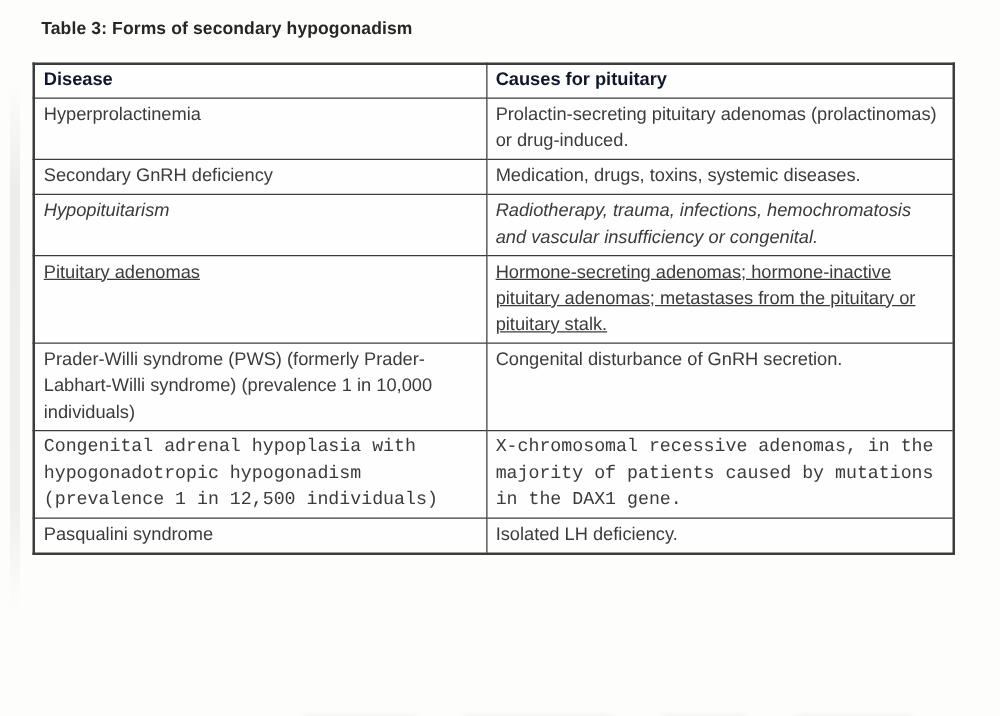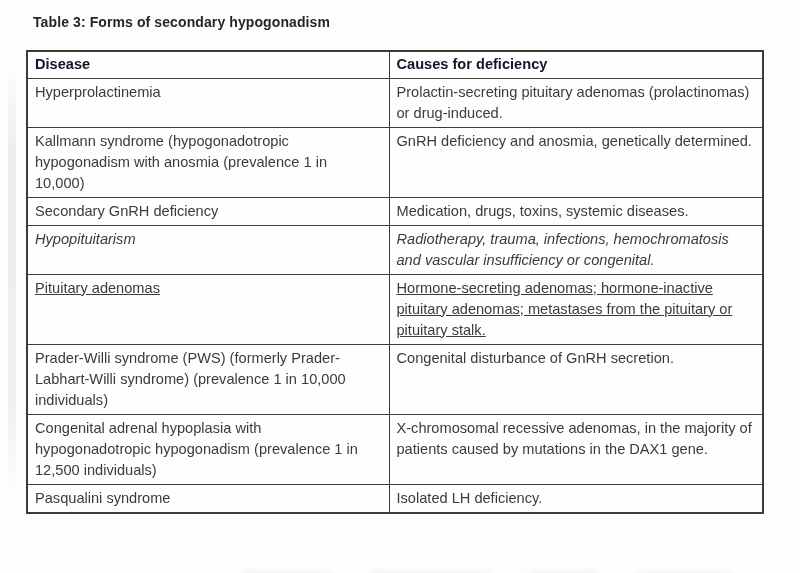--- a/index.html
+++ b/index.html
@@ -58,21 +58,21 @@
     padding-top: 1px; padding-bottom: 1px;
   }
   
   tr.r0 td { height: 45px; }
   tr.r1 td { height: 70px; }
   tr.r2 td { height: 48px; }
   tr.r3 td { height: 28px; }
   tr.r4 td { height: 48px; font-style: italic; }
   tr.r5 td { height: 70px; text-decoration: underline; }
   tr.r6 td { height: 70px; margin-top: 22px; }
-  tr.r7 td { height: 67px; }
+  tr.r7 td { height: 67px; font-family: Liberation Mono, monospace; }
   tr.r8 td { height: 27px; }
   
   .smudge-row {
     position: absolute;
     top: 562px; left: 230px;
     width: 500px; height: 8px;
     display: flex;
     gap: 38px;
     filter: blur(3px);
     opacity: 0.35;
@@ -97,31 +97,27 @@
   <div class="doc-title">Table 3: Forms of secondary hypogonadism</div>
 
   <table class="hypo-table">
     <colgroup>
       <col class="c-disease">
       <col class="c-causes">
     </colgroup>
     <thead>
       <tr>
         <th>Disease</th>
-        <th>Causes for deficiency</th>
+        <th>Causes for pituitary</th>
       </tr>
     </thead>
     <tbody>
       <tr class="r0">
         <td>Hyperprolactinemia</td>
         <td>Prolactin-secreting pituitary adenomas (prolactinomas) or drug-induced.</td>
-      </tr>
-      <tr class="r2">
-        <td>Kallmann syndrome (hypogonadotropic hypogonadism with anosmia (prevalence 1 in 10,000)</td>
-        <td>GnRH deficiency and anosmia, genetically determined.</td>
       </tr>
       <tr class="r3">
         <td>Secondary GnRH deficiency</td>
         <td>Medication, drugs, toxins, systemic diseases.</td>
       </tr>
       <tr class="r4">
         <td>Hypopituitarism</td>
         <td>Radiotherapy, trauma, infections, hemochromatosis and vascular insufficiency or congenital.</td>
       </tr>
       <tr class="r5">

